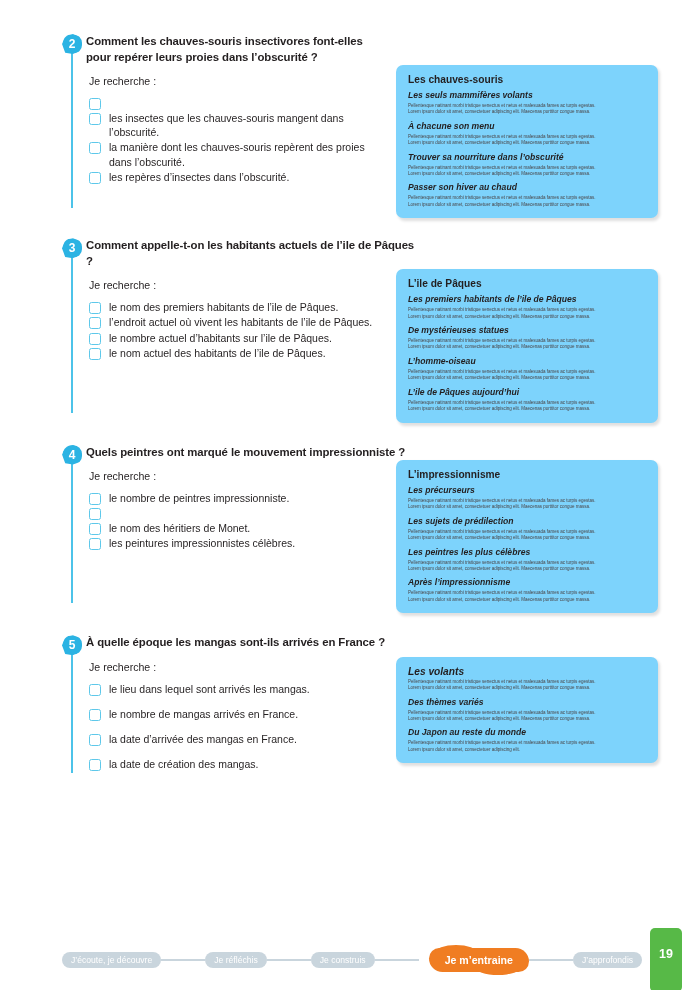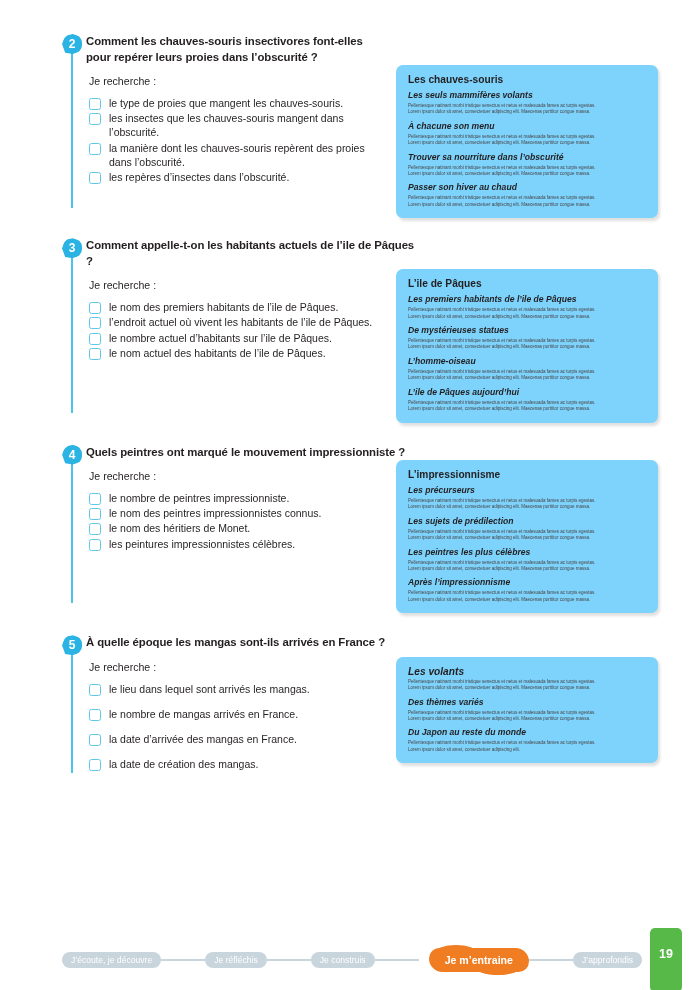--- a/index.html
+++ b/index.html
@@ -223,21 +223,20 @@
   <div class="question">
     <div class="q-rule"></div>
     <div class="q-badge">2</div>
     <div class="q-title">Comment les chauves-souris insectivores font-elles pour repérer leurs proies dans l’obscurité ?</div>
     <div class="q-body">
       <div class="q-left">
         <div class="je-recherche">Je recherche :</div>
         <ul class="options">
           <li class="option">
             <span class="cbox"></span>
-            <span class="opt-text">le type de proies que mangent les chauves-souris.</span>
           </li>
           <li class="option">
             <span class="cbox"></span>
             <span class="opt-text">les insectes que les chauves-souris mangent dans l’obscurité.</span>
           </li>
           <li class="option">
             <span class="cbox"></span>
             <span class="opt-text">la manière dont les chauves-souris repèrent des proies dans l’obscurité.</span>
           </li>
           <li class="option">
@@ -331,21 +330,20 @@
     <div class="q-body">
       <div class="q-left">
         <div class="je-recherche">Je recherche :</div>
         <ul class="options">
           <li class="option">
             <span class="cbox"></span>
             <span class="opt-text">le nombre de peintres impressionniste.</span>
           </li>
           <li class="option">
             <span class="cbox"></span>
-            <span class="opt-text">le nom des peintres impressionnistes connus.</span>
           </li>
           <li class="option">
             <span class="cbox"></span>
             <span class="opt-text">le nom des héritiers de Monet.</span>
           </li>
           <li class="option">
             <span class="cbox"></span>
             <span class="opt-text">les peintures impressionnistes célèbres.</span>
           </li>
         </ul>

